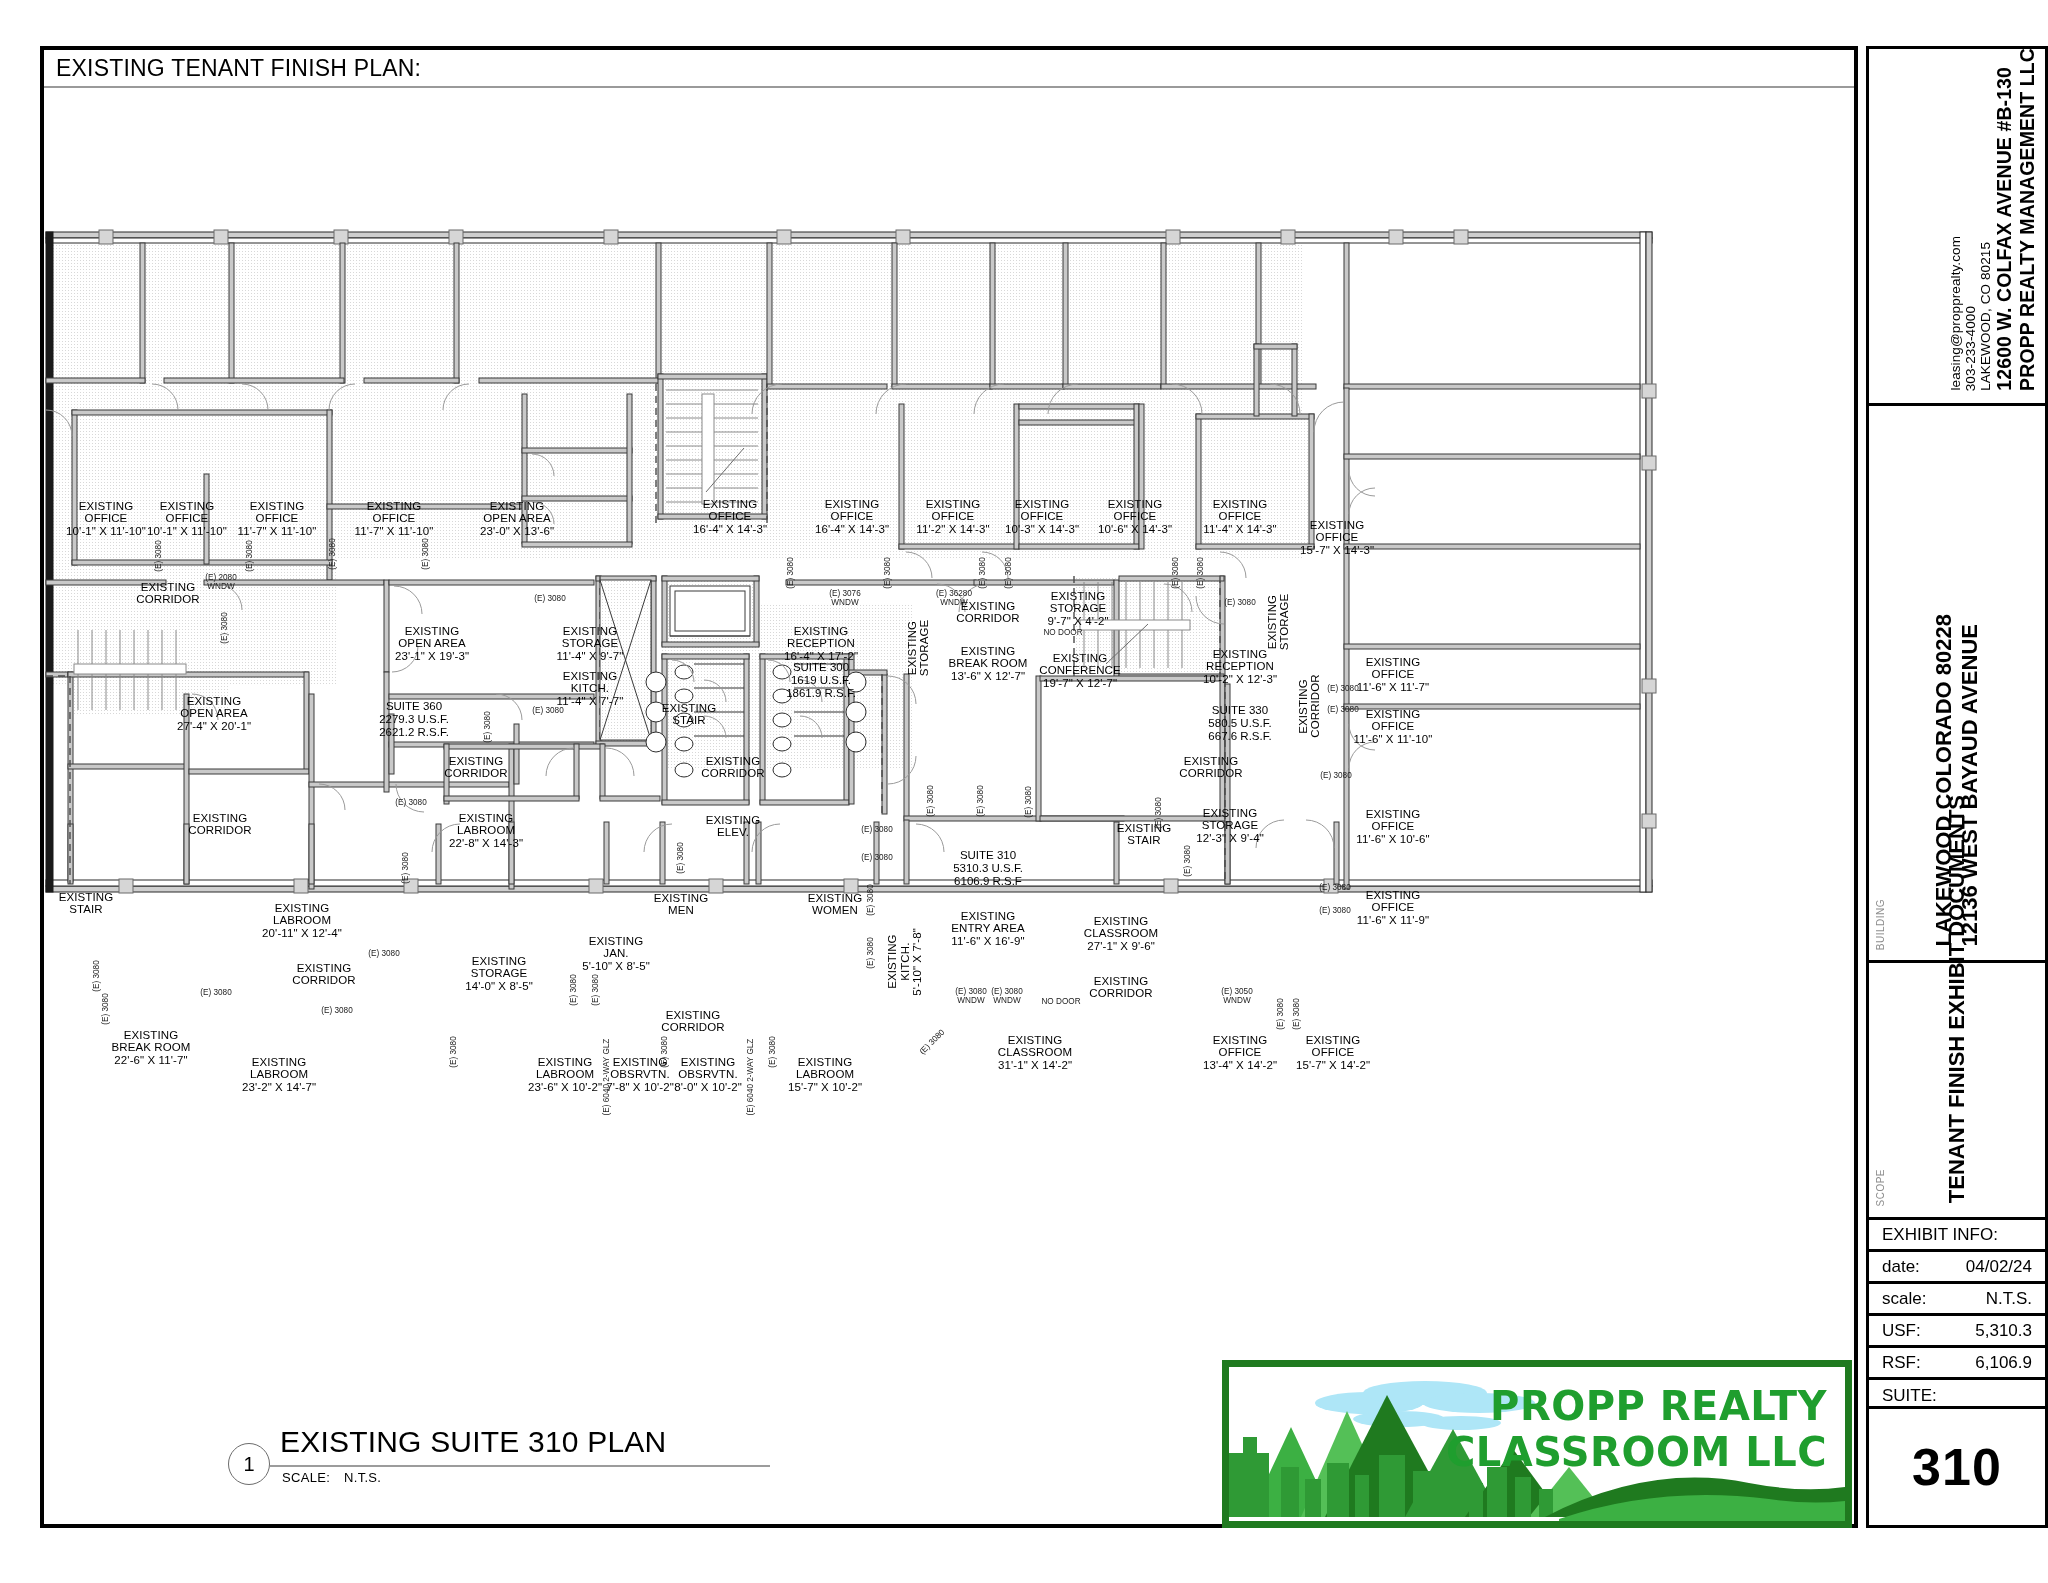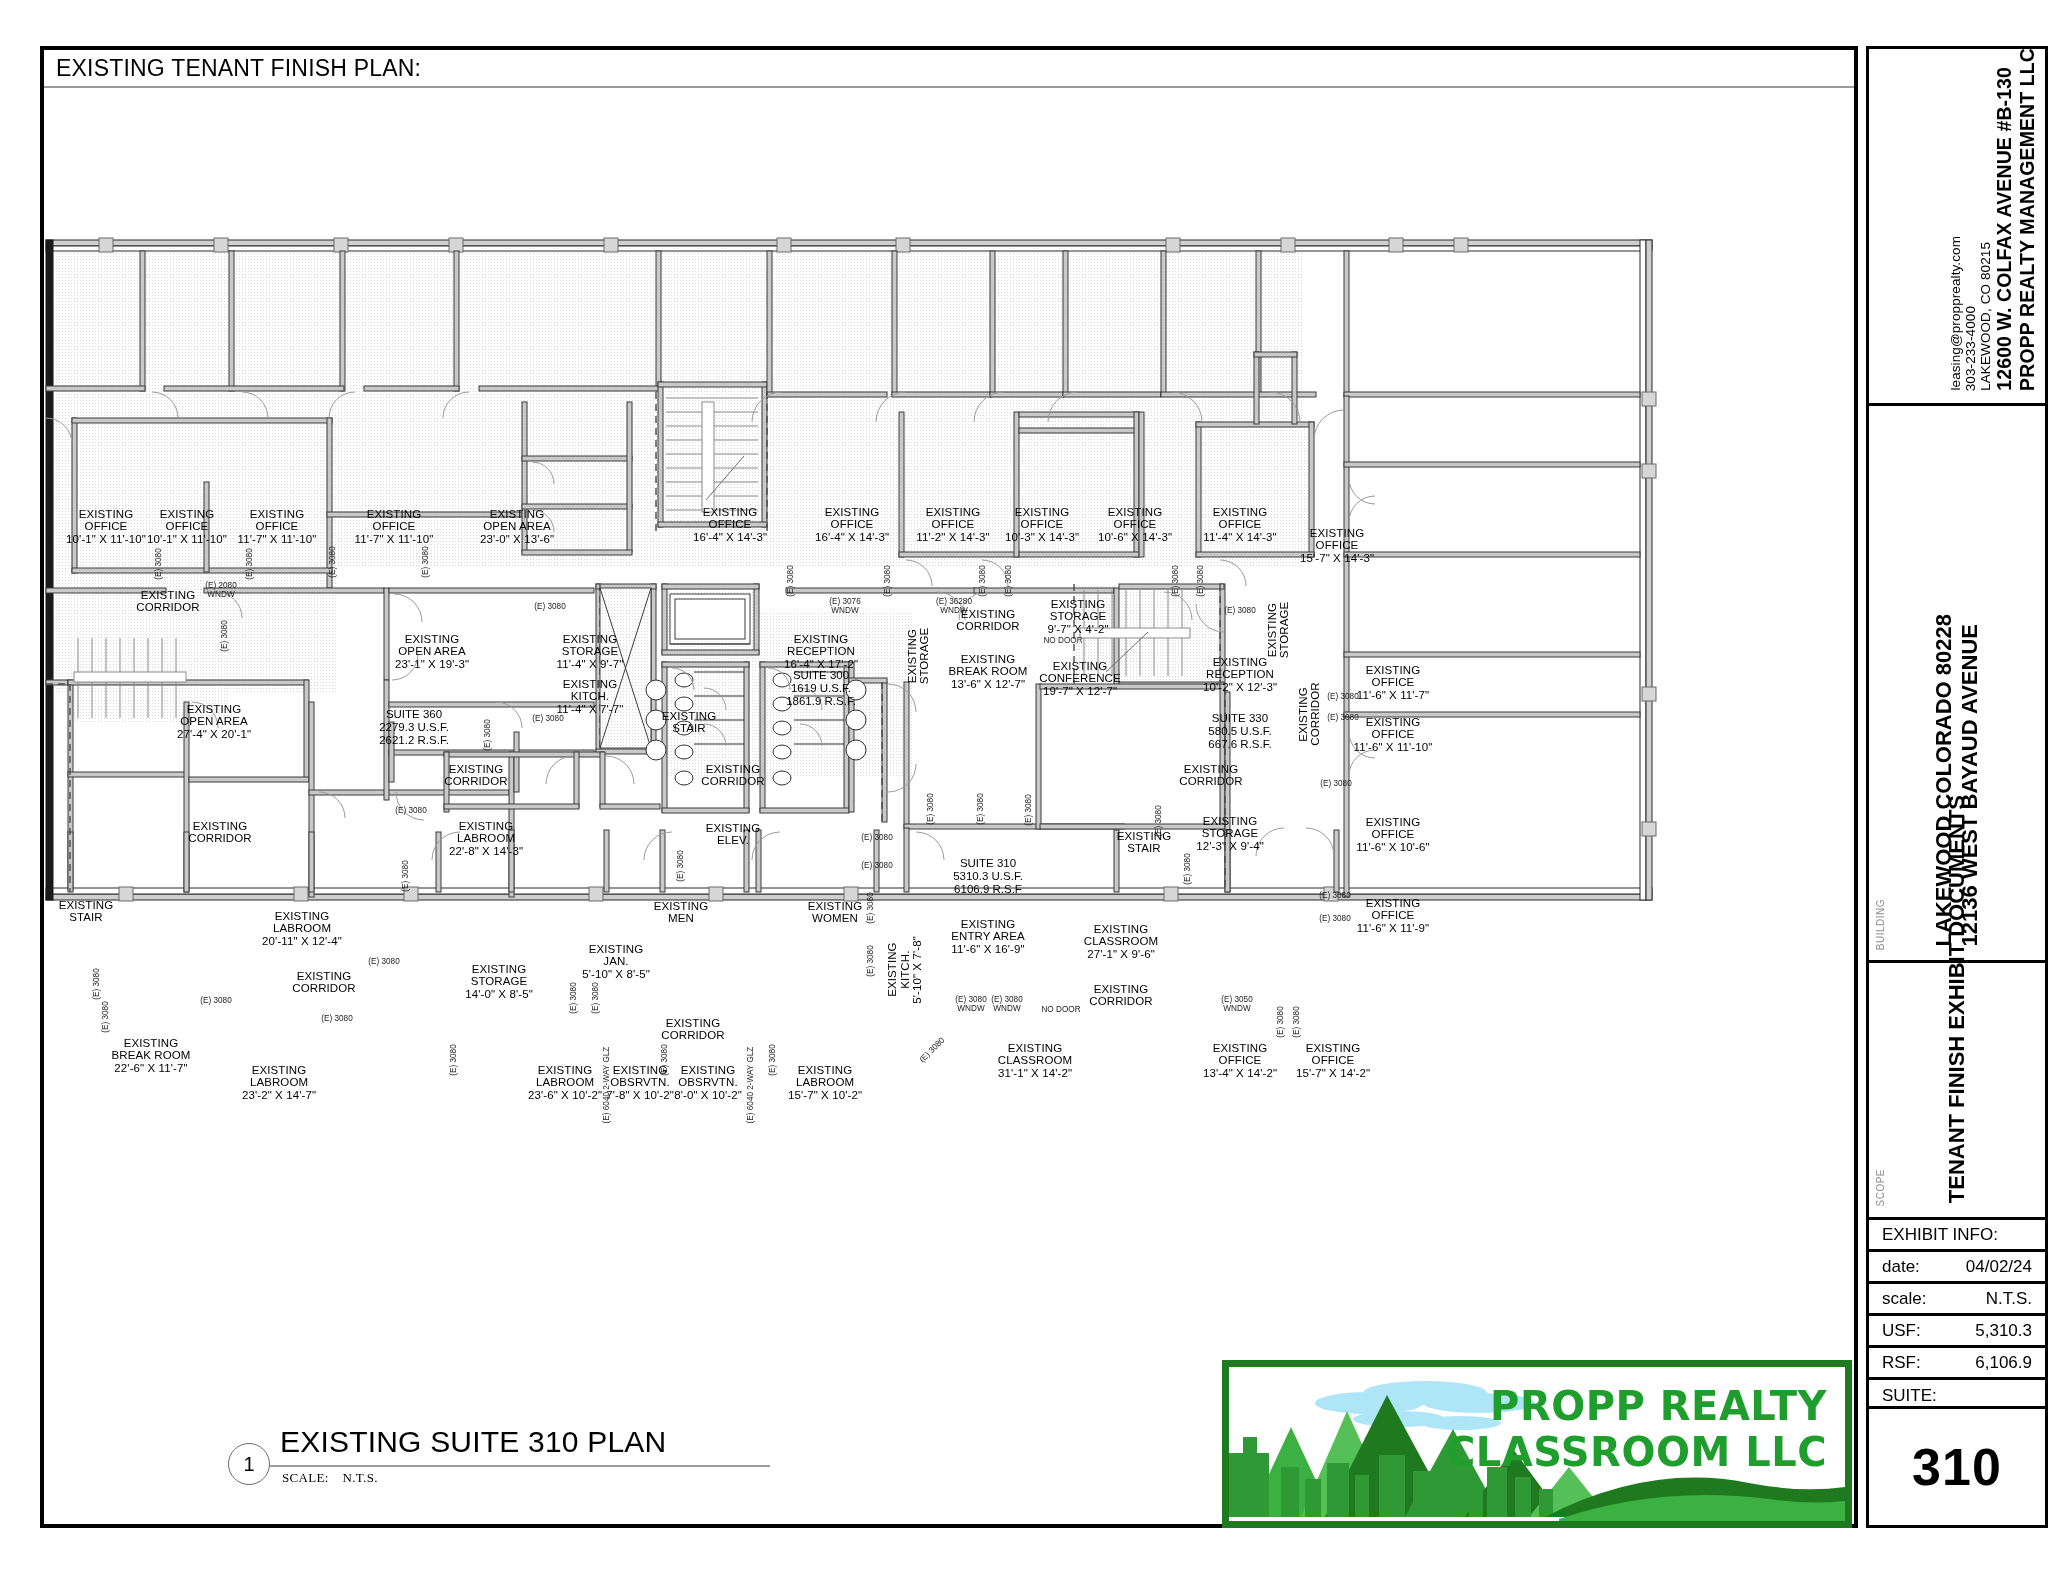--- a/index.html
+++ b/index.html
@@ -38,38 +38,38 @@
   .exh-row{position:relative;height:32px;border-bottom:3px solid #000;box-sizing:border-box;display:flex;align-items:center;padding:0 13px;font-size:17px;}
   .exh-row:last-child{border-bottom:none;}
   .exh-row .k{font-size:17px;}
   .exh-row .v{margin-left:auto;font-size:17px;}
   .exh-head{font-size:17px;font-weight:normal;}
 
   .tb-suite{left:0;top:1360px;width:182px;height:122px;}
   .tb-suite .num{position:absolute;inset:0;display:flex;align-items:center;justify-content:center;font-size:52px;font-weight:bold;letter-spacing:1px;}
 
   
-  .plan{position:absolute;left:44px;top:232px;width:1810px;height:700px;}
+  .plan{position:absolute;left:44px;top:224px;width:1810px;height:700px;}
   .plan-svg{position:absolute;left:0;top:0;}
 
   
   .rlbl{position:absolute;text-align:center;font-size:11.5px;line-height:12.4px;letter-spacing:.1px;white-space:nowrap;transform:translate(-50%,-50%);}
   .rlbl.v{writing-mode:vertical-rl;transform:translate(-50%,-50%) rotate(180deg);text-align:center;}
   .rlbl b{font-weight:normal;display:block;}
   .dlbl{position:absolute;text-align:center;font-size:8.2px;line-height:9px;color:#222;white-space:nowrap;transform:translate(-50%,-50%);}
   .dlbl.v{writing-mode:vertical-rl;transform:translate(-50%,-50%) rotate(180deg);}
   .dlbl.d45{transform:translate(-50%,-50%) rotate(-45deg);}
   .sfl{position:absolute;text-align:center;font-size:11.5px;line-height:13px;white-space:nowrap;transform:translate(-50%,-50%);}
 
   
   .plan-title{position:absolute;left:228px;top:1425px;width:560px;height:70px;}
   .pt-circle{position:absolute;left:0;top:18px;width:40px;height:40px;border:1.6px solid #6c6c6c;border-radius:50%;display:flex;align-items:center;justify-content:center;font-size:20px;}
   .pt-name{position:absolute;left:52px;top:0px;font-size:30px;letter-spacing:.2px;white-space:nowrap;}
   .pt-rule{position:absolute;left:42px;top:40px;width:500px;height:2px;background:#9c9c9c;}
-  .pt-scale{position:absolute;left:54px;top:45px;font-size:13px;letter-spacing:.3px;font-family:Liberation Serif, serif;}
+  .pt-scale{position:absolute;left:54px;top:45px;font-size:13px;letter-spacing:.3px;}
   .pt-scale .sv{margin-left:14px;}
 
   .logo{position:absolute;left:1222px;top:1360px;width:630px;height:168px;border:7px solid #1f7a1f;box-sizing:border-box;background:#fff;overflow:hidden;}
   .logo-txt1{position:absolute;right:18px;top:16px;font-size:40px;font-weight:bold;color:#1f9e2e;letter-spacing:.5px;font-family:"DejaVu Sans",sans-serif;}
   .logo-txt2{position:absolute;right:18px;top:62px;font-size:40px;font-weight:bold;color:#1f9e2e;letter-spacing:.5px;font-family:"DejaVu Sans",sans-serif;}
 </style>
 </head>
 <body>
 
 <div id="sheet">

